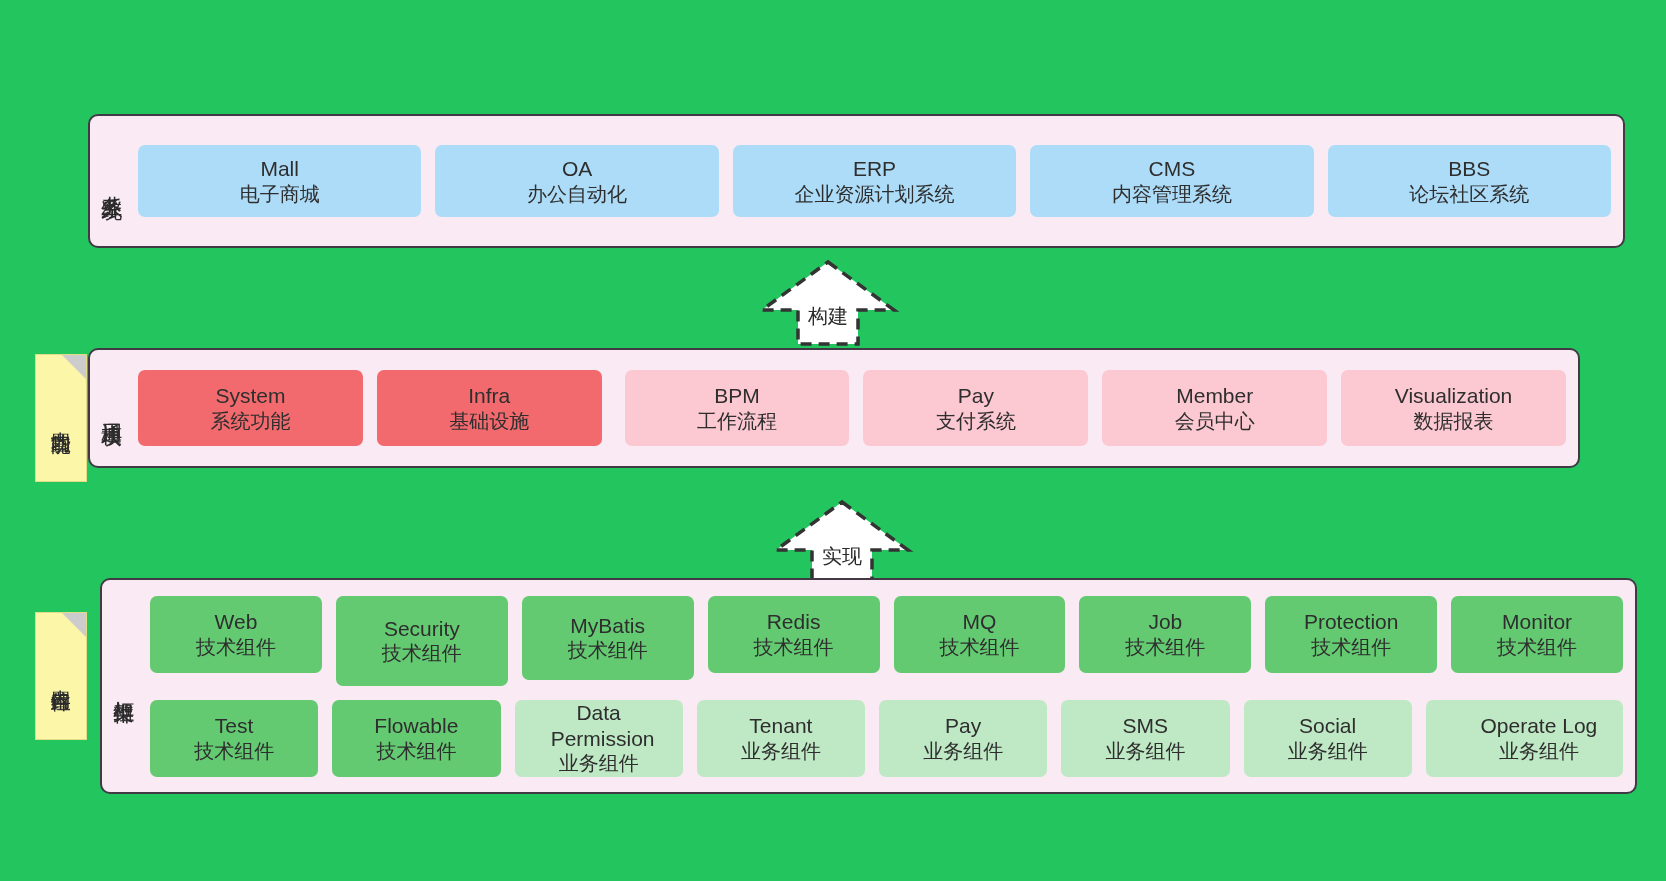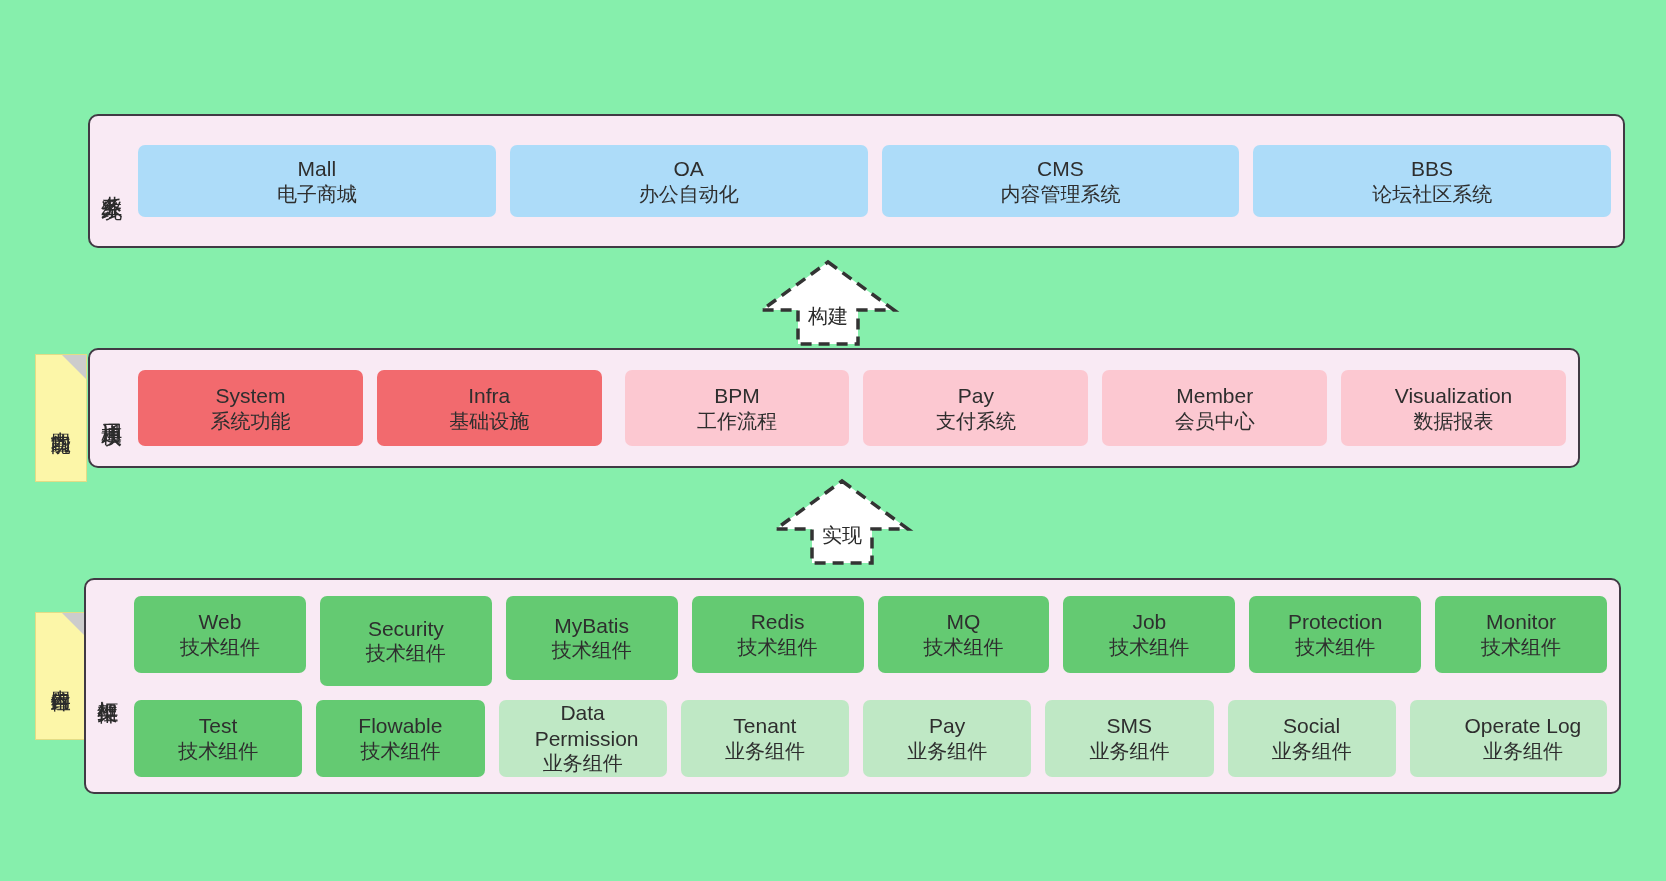--- a/index.html
+++ b/index.html
@@ -6,21 +6,21 @@
   html, body {
     margin: 0;
     padding: 0;
     background: #fafafa;
     font-family: "Liberation Sans", "DejaVu Sans", sans-serif;
   }
   #canvas {
     position: relative;
     width: 1666px;
     height: 881px;
-    background: #86efac;
+    background: #22c55e;
     overflow: hidden;
   }
 
   
   .band {
     position: absolute;
     background: #f9eaf4;
     border: 2px solid #413a44;
     border-radius: 10px;
     display: flex;
@@ -127,20 +127,24 @@
       <div class="row">
         <div class="cell c-blue" style="height:72px;">
           <span class="t1">Mall</span>
           <span class="t2">电子商城</span>
         </div>
         <div class="cell c-blue" style="height:72px;">
           <span class="t1">OA</span>
           <span class="t2">办公自动化</span>
         </div>
         <div class="cell c-blue" style="height:72px;">
+          <span class="t1">ERP</span>
+          <span class="t2">企业资源计划系统</span>
+        </div>
+        <div class="cell c-blue" style="height:72px;">
           <span class="t1">CMS</span>
           <span class="t2">内容管理系统</span>
         </div>
         <div class="cell c-blue" style="height:72px;">
           <span class="t1">BBS</span>
           <span class="t2">论坛社区系统</span>
         </div>
       </div>
     </div>
   </div>
@@ -182,33 +186,33 @@
           <span class="t2">会员中心</span>
         </div>
         <div class="cell c-pink" style="height:76px;">
           <span class="t1">Visualization</span>
           <span class="t2">数据报表</span>
         </div>
       </div>
     </div>
   </div>
 
-  <div class="arrow-wrap" style="left:772px; top:477px; width:140px; height:88px;">
+  <div class="arrow-wrap" style="left:772px; top:498px; width:140px; height:88px;">
     <svg width="140" height="88" viewBox="0 0 140 88" aria-hidden="true">
       <path d="M 70 4 L 136 52 L 100 52 L 100 86 L 40 86 L 40 52 L 4 52 Z" fill="#ffffff" stroke="#333333" stroke-width="3.5" stroke-dasharray="11 7" stroke-linejoin="miter"></path>
     </svg>
     <div class="arrow-label" style="top:45px;">实现</div>
   </div>
 
   <div class="tag" style="left:35px; top:612px; width:52px; height:128px;">
     <span class="fold"></span>
     <span>内置组件</span>
   </div>
 
-  <div class="band" style="left:84px; top:578px; width:1537px; height:216px;">
+  <div class="band" style="left:100px; top:578px; width:1537px; height:216px;">
     <div class="band-title">框架组件</div>
     <div class="band-body">
 
       <div class="row">
         <div class="cell c-green" style="height:77px;">
           <span class="t1">Web</span>
           <span class="t2">技术组件</span>
         </div>
         <div class="cell c-green" style="height:90px;">
           <span class="t1">Security</span>

